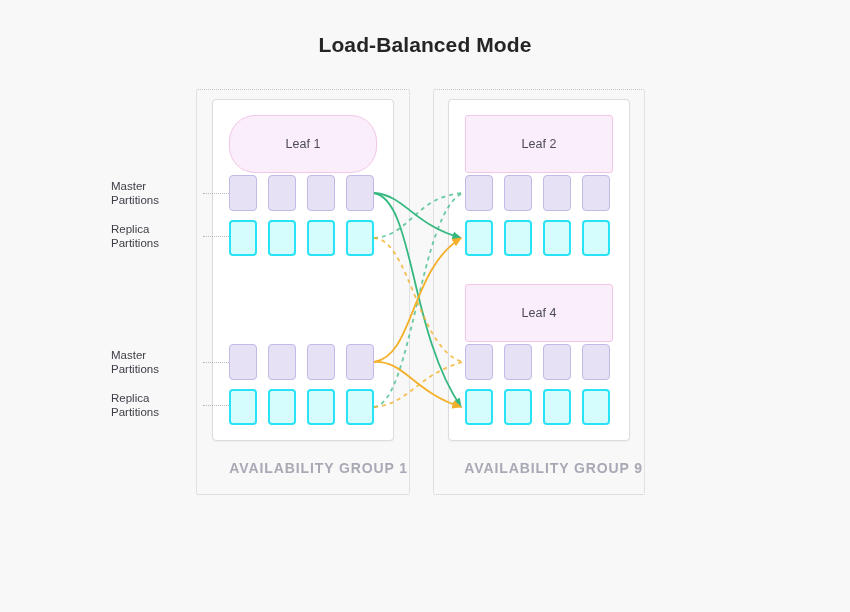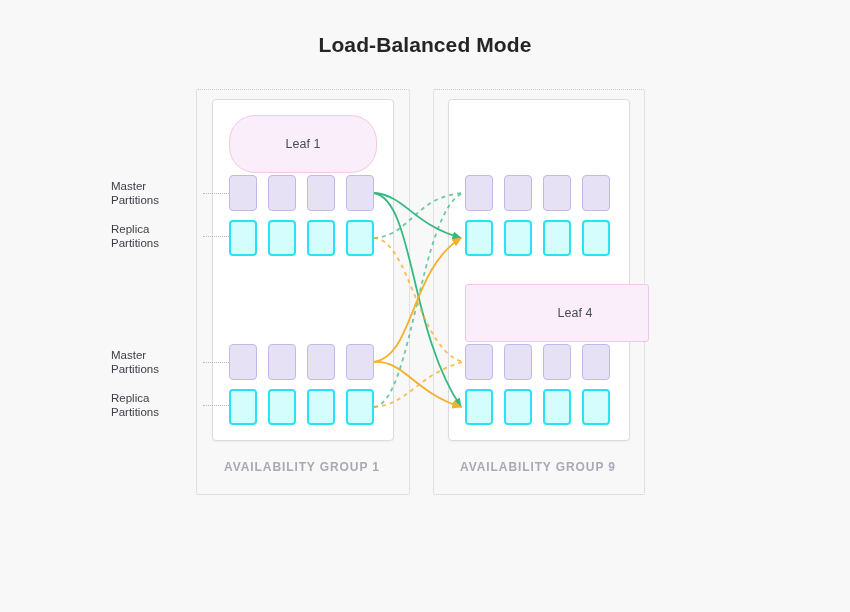--- a/index.html
+++ b/index.html
@@ -40,25 +40,25 @@
     border: 1px dotted #c9c9cf;
     border-radius: 2px;
     background: transparent;
   }
   #ag-region-1 { left: 196px; top: 89px; width: 212px; height: 404px; }
   #ag-region-2 { left: 433px; top: 89px; width: 210px; height: 404px; }
 
   .ag-caption {
     position: absolute;
     top: 460px;
-    font-size: 12px;
+    font-size: 14px;
     font-weight: bold;
     letter-spacing: 0.9px;
     color: #a9a9b6;
-    text-align: center;
+    text-align: right;
   }
   #ag-caption-1 { left: 196px; width: 212px; }
   #ag-caption-2 { left: 433px; width: 210px; }
 
   
   .node-card {
     position: absolute;
     background: #ffffff;
     border: 1px solid #dcdcdf;
     border-radius: 4px;
@@ -129,21 +129,22 @@
 
   <div class="title">Load-Balanced Mode</div>
 
   <div class="ag-region" id="ag-region-1"></div>
   <div class="ag-region" id="ag-region-2"></div>
 
   <div class="node-card" id="node-card-1"></div>
   <div class="node-card" id="node-card-2"></div>
 
   <div class="leaf-box" style="left:229px; top:115px; width:146px; height:56px;border-radius:26px;">Leaf 1</div>
-  <div class="leaf-box" style="left:465px; top:284px; width:146px; height:56px;padding-left:36px;">Leaf 4</div>
+  <div class="leaf-box" style="left:465px; top:115px; width:146px; height:56px;">Leaf 2</div>
+  <div class="leaf-box" style="left:465px; top:284px; width:146px; height:56px;">Leaf 4</div>
 
   <div class="partition master" style="left:229px; top:175px;"></div>
   <div class="partition master" style="left:268px; top:175px;"></div>
   <div class="partition master" style="left:307px; top:175px;"></div>
   <div class="partition master" style="left:346px; top:175px;"></div>
 
   <div class="partition replica" style="left:229px; top:220px;"></div>
   <div class="partition replica" style="left:268px; top:220px;"></div>
   <div class="partition replica" style="left:307px; top:220px;"></div>
   <div class="partition replica" style="left:346px; top:220px;"></div>

